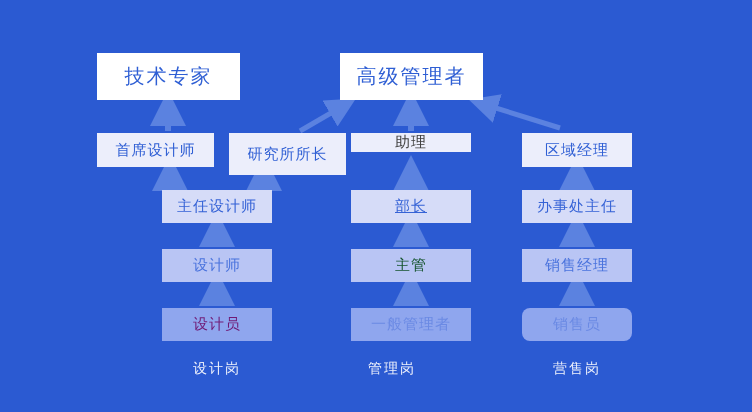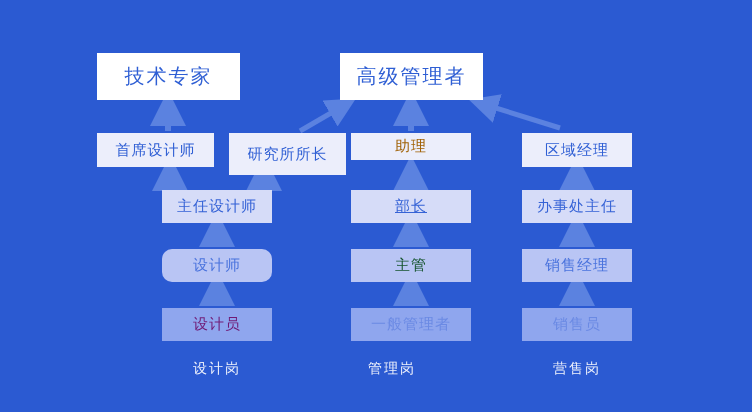--- a/index.html
+++ b/index.html
@@ -108,30 +108,30 @@
       <path d="M577,306 L577,288" stroke="#5b82e0" stroke-width="6" fill="none" marker-end="url(#head)"></path>
     </g>
   </svg>
 
   <div class="node top-node" style="left: 97px; top: 53px; width: 143px; height: 47px; background: rgb(255, 255, 255); color: rgb(47, 95, 212); font-family: Liberation Mono, monospace;">技术专家</div>
   <div class="node top-node" style="left: 340px; top: 53px; width: 143px; height: 47px; background: rgb(255, 255, 255); color: rgb(47, 95, 212);">高级管理者</div>
 
   <div class="node" style="left: 97px; top: 133px; width: 117px; height: 34px; background: rgb(236, 238, 251); color: rgb(47, 95, 212);">首席设计师</div>
   <div class="node" style="left: 229px; top: 133px; width: 117px; height: 42px; background: rgb(236, 238, 251); color: rgb(47, 95, 212);">研究所所长</div>
   <div class="node" style="left: 162px; top: 190px; width: 110px; height: 33px; background: rgb(214, 220, 248); color: rgb(54, 99, 214);">主任设计师</div>
-  <div class="node" style="left: 162px; top: 249px; width: 110px; height: 33px; background: rgb(185, 197, 244); color: rgb(74, 115, 221); border-radius: 10px;">设计师</div>
+  <div class="node" style="left: 162px; top: 249px; width: 110px; height: 33px; background: rgb(185, 197, 244); color: rgb(74, 115, 221);">设计师</div>
   <div class="node" style="left: 162px; top: 308px; width: 110px; height: 33px; background: rgb(143, 166, 238); color: #701a75;">设计员</div>
 
-  <div class="node" style="left: 351px; top: 133px; width: 120px; height: 27px; background: rgb(236, 238, 251); color: #a16207;">助理</div>
+  <div class="node" style="left: 351px; top: 133px; width: 120px; height: 19px; background: rgb(236, 238, 251); color: #404040;">助理</div>
   <div class="node" style="left: 351px; top: 190px; width: 120px; height: 33px; background: rgb(214, 220, 248); color: rgb(54, 99, 214); text-decoration: underline;">部长</div>
   <div class="node" style="left: 351px; top: 249px; width: 120px; height: 33px; background: rgb(185, 197, 244); color: #14532d;">主管</div>
   <div class="node" style="left: 351px; top: 308px; width: 120px; height: 33px; background: rgb(143, 166, 238); color: rgb(107, 138, 228);">一般管理者</div>
 
   <div class="node" style="left: 522px; top: 133px; width: 110px; height: 34px; background: rgb(236, 238, 251); color: rgb(47, 95, 212);">区域经理</div>
   <div class="node" style="left: 522px; top: 190px; width: 110px; height: 33px; background: rgb(214, 220, 248); color: rgb(54, 99, 214);">办事处主任</div>
   <div class="node" style="left: 522px; top: 249px; width: 110px; height: 33px; background: rgb(185, 197, 244); color: rgb(74, 115, 221);">销售经理</div>
-  <div class="node" style="left: 522px; top: 308px; width: 110px; height: 33px; background: rgb(143, 166, 238); color: rgb(107, 138, 228);">销售员</div>
+  <div class="node" style="left: 522px; top: 308px; width: 110px; height: 33px; background: rgb(143, 166, 238); color: rgb(107, 138, 228); border-radius: 8px;">销售员</div>
 
   <div class="col-label" style="left: 162px; top: 360px; width: 110px;">设计岗</div>
   <div class="col-label" style="left: 332px; top: 360px; width: 120px;">管理岗</div>
   <div class="col-label" style="left: 522px; top: 360px; width: 110px;">营售岗</div>
 
 </div>
 
 </body></html>

